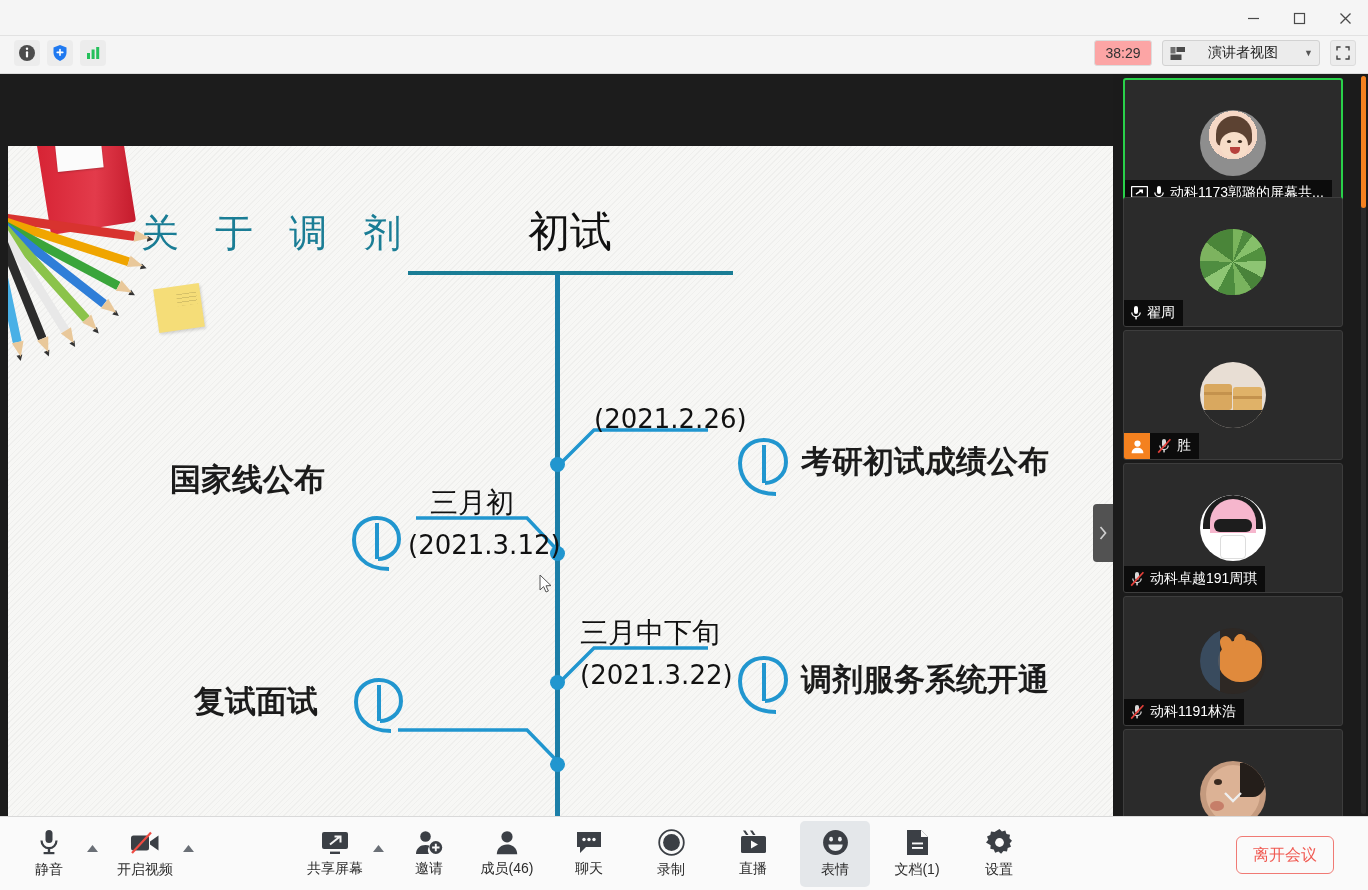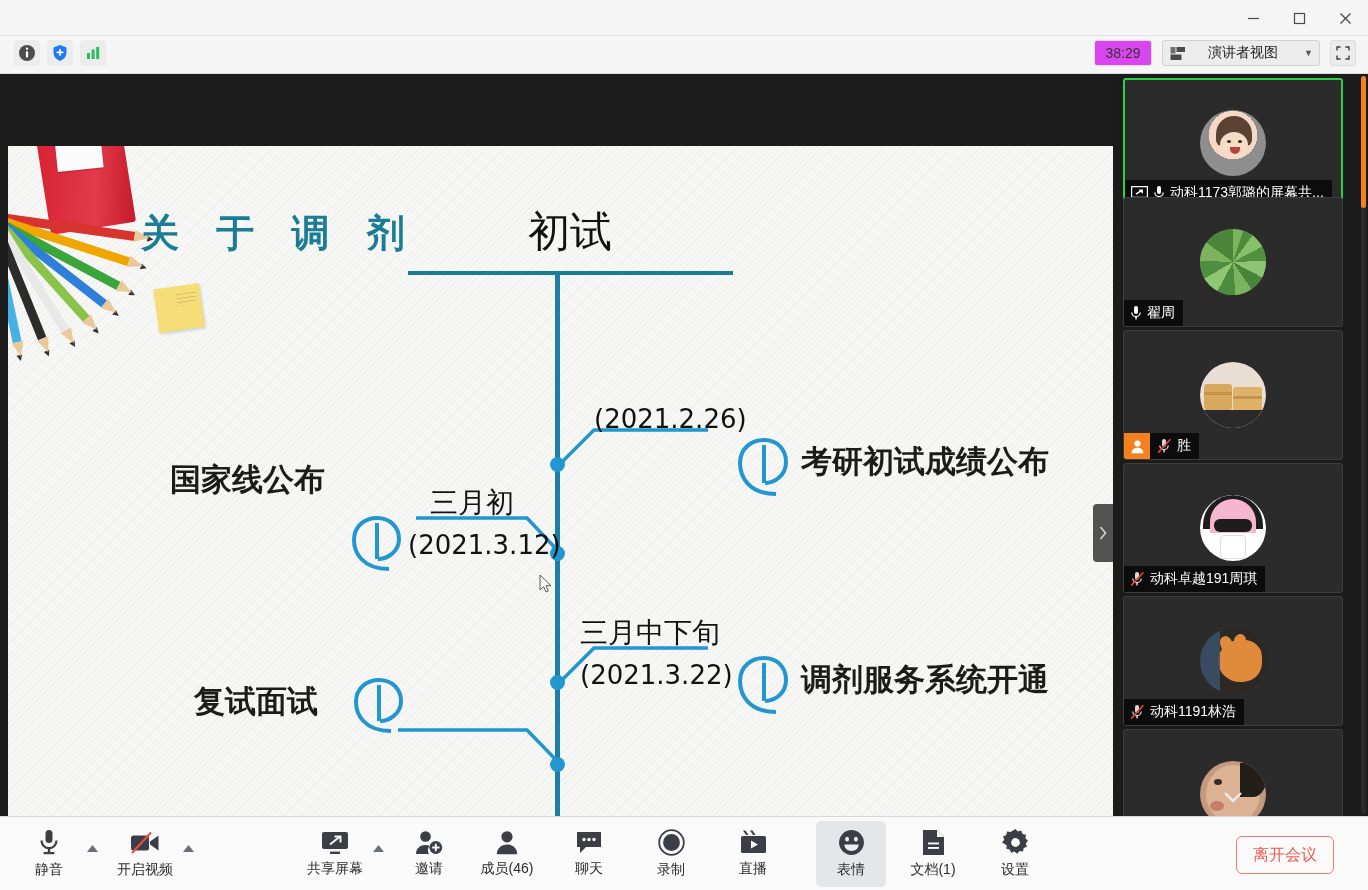--- a/index.html
+++ b/index.html
@@ -40,21 +40,21 @@
     position:absolute; left:0; top:36px; width:1368px; height:38px;
     background:#f5f5f5; border-bottom:1px solid #dcdcdc;
   }
   .tl-icons { position:absolute; left:14px; top:4px; display:flex; gap:7px; }
   .tl-btn {
     width:26px; height:26px; border-radius:4px; background:#ececec;
     display:flex; align-items:center; justify-content:center;
   }
   .tl-right { position:absolute; right:12px; top:4px; display:flex; gap:10px; align-items:center; }
   .timer {
-    min-width:58px; height:26px; background:#d946ef; border:1px solid #dcdcdc;
+    min-width:58px; height:26px; background:#fca5a5; border:1px solid #dcdcdc;
     border-radius:3px; display:flex; align-items:center; justify-content:center;
     font-size:14px; color:#333;
   }
   .viewsel {
     height:26px; background:#ececec; border:1px solid #d2d2d2; border-radius:3px;
     display:flex; align-items:center; gap:22px; padding:0 6px 0 7px; font-size:14px; color:#222;
   }
   .viewsel .caret { font-size:9px; color:#555; margin-left:4px; }
   .fsbtn {
     width:26px; height:26px; background:#ececec; border:1px solid #dcdcdc; border-radius:3px;
@@ -101,21 +101,21 @@
     background:#f5dd78; transform:rotate(-8deg);
     box-shadow:1px 2px 3px rgba(0,0,0,.15);
   }
   .sticky:after{
     content:""; position:absolute; right:4px; top:8px; width:20px; height:12px;
     background:repeating-linear-gradient(to bottom,rgba(0,0,0,.13) 0 1px,transparent 1px 4px);
   }
 
   .slide-title {
     position:absolute; left:133px; top:62px;
-    font-size:38px; font-weight:700; color:#1a7d95; letter-spacing:12px;
+    font-size:38px; font-weight:400; color:#1a7d95; letter-spacing:12px;
     font-family:"DejaVu Sans",sans-serif;
   }
 
   .sec-title {
     position:absolute; left:520px; top:58px;
     font-size:42px; color:#111; font-weight:500;
     font-family:"DejaVu Sans",sans-serif;
   }
   .sec-rule {
     position:absolute; left:400px; top:125px; width:325px; height:4px; background:#1a7d95;
@@ -636,21 +636,21 @@
           <svg width="27" height="25" viewBox="0 0 27 25" fill="#3b3f45">
             <path d="M5.5 0.6l3 4.4H6l-3-4.4z"></path>
               <path d="M12.5 0.6l3 4.4H13l-3-4.4z"></path>
             <rect x="1" y="6" width="25" height="17" rx="1.6"></rect>
             <path d="M11 10.4 L18 14.5 L11 18.6z" fill="#fafafa"></path>
           </svg>
         </span>
         <span class="lbl">直播</span>
       </div>
 
-      <div class="bbitem hot" style="margin-left:28px">
+      <div class="bbitem hot" style="margin-left:12px">
         <span>
           <svg width="27" height="27" viewBox="0 0 27 27" fill="#3b3f45">
             <circle cx="13.5" cy="13.5" r="12.4"></circle>
             <ellipse cx="9.1" cy="10.2" rx="1.9" ry="2.4" fill="#eceff1"></ellipse>
             <ellipse cx="17.9" cy="10.2" rx="1.9" ry="2.4" fill="#eceff1"></ellipse>
             <path d="M6.4 15.6h14.2c0 4-3.2 6.4-7.1 6.4s-7.1-2.4-7.1-6.4z" fill="#eceff1"></path>
           </svg>
         </span>
         <span class="lbl">表情</span>
       </div>

